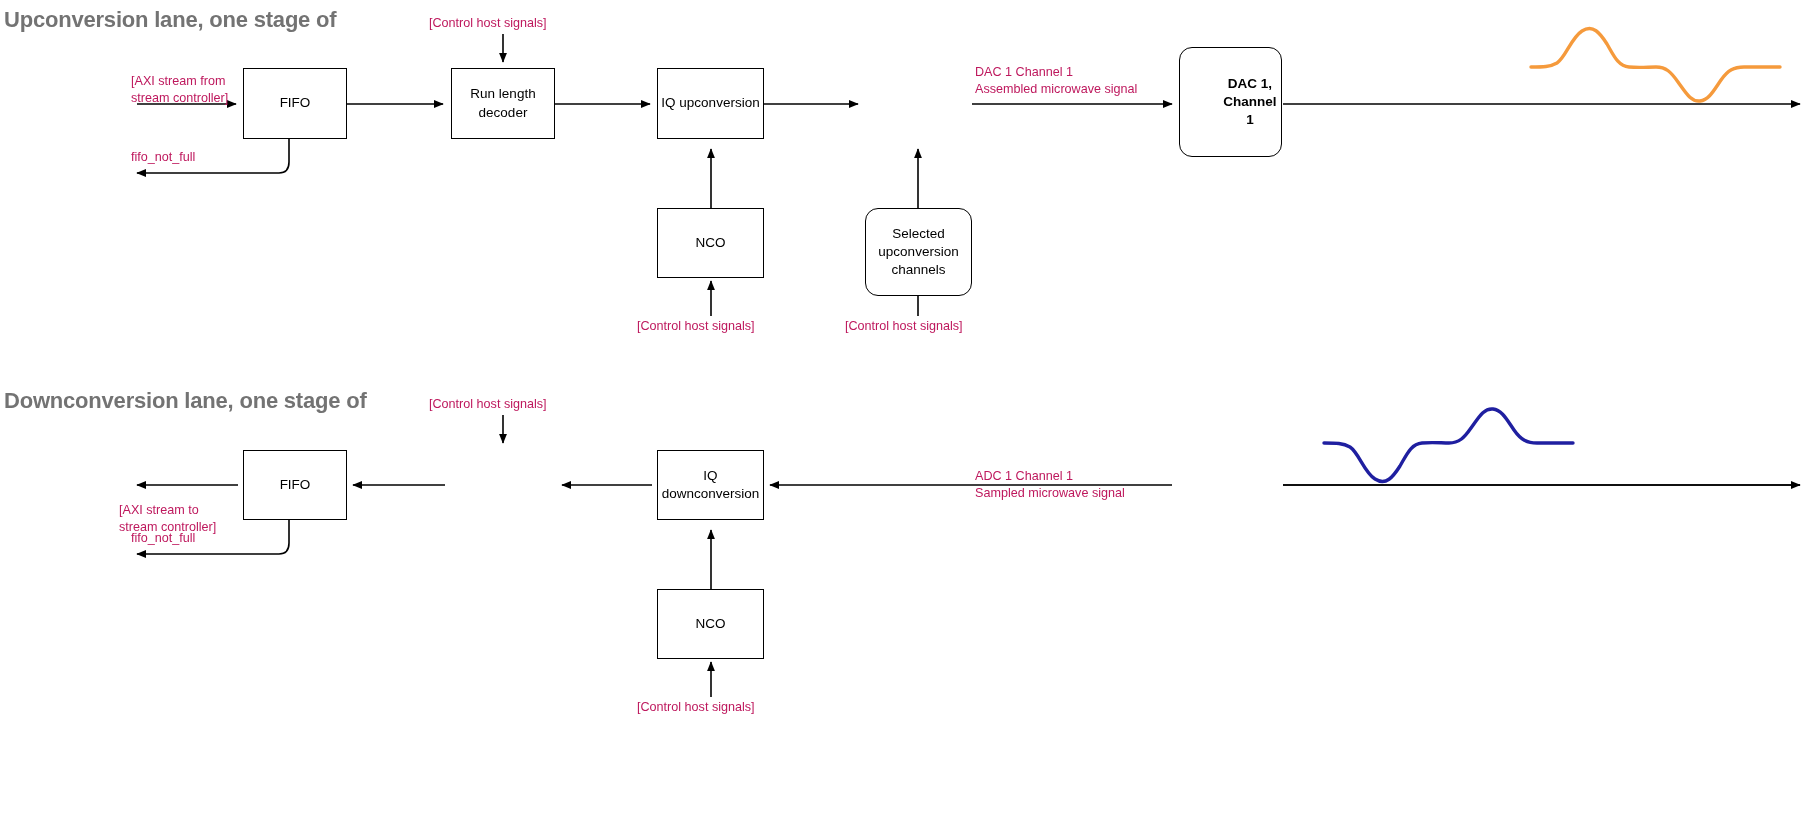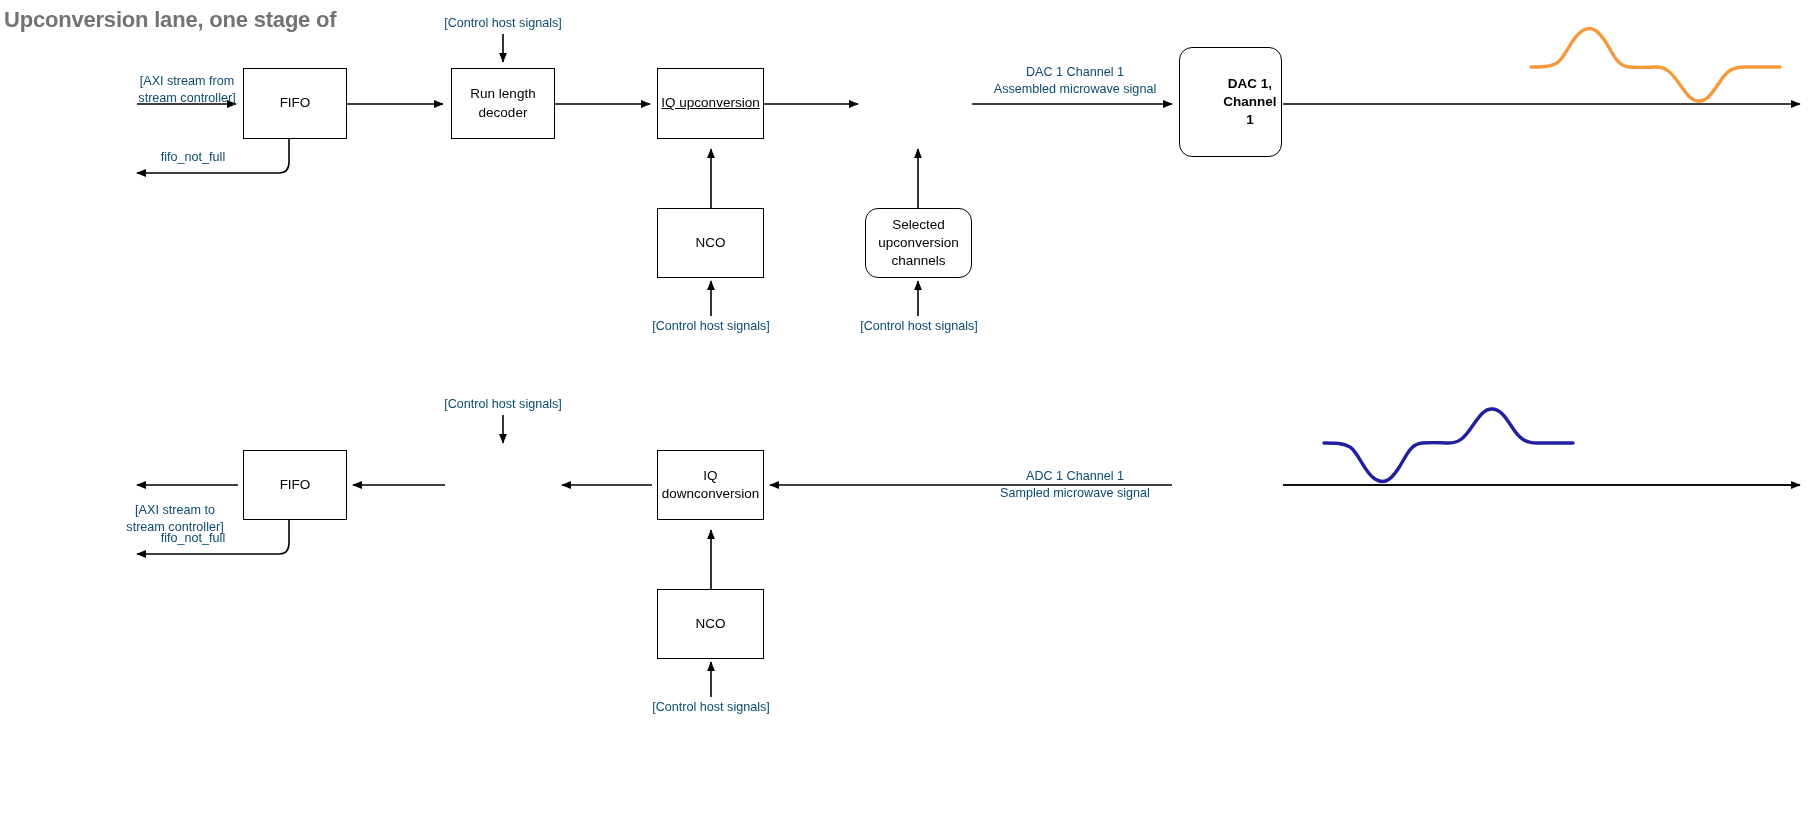--- a/index.html
+++ b/index.html
@@ -7,22 +7,22 @@
        font-family:"Liberation Sans",sans-serif;color:#000;}
   .canvas{position:absolute;left:0;top:0;width:1810px;height:832px;}
   svg.layer{position:absolute;left:0;top:0;width:1810px;height:832px;overflow:visible;}
   .lane-title{position:absolute;font-weight:bold;font-size:22px;letter-spacing:-0.2px;
               white-space:nowrap;color:#737373;}
   .node{position:absolute;border:1.6px solid #000;background:#fff;
         display:flex;align-items:center;justify-content:center;text-align:center;
         font-size:13.5px;line-height:1.35;box-sizing:border-box;}
   .node.rounded{border-radius:13px;}
   .node.bold{font-weight:bold;}
-  .lbl{position:absolute;font-size:12.6px;line-height:1.33;text-align:center;
-       white-space:pre-line;color:#0c4a6e;}
+  .lbl{position:absolute;font-size:12.6px;line-height:1.33;
+       white-space:pre-line;color:#be185d;}
 </style>
 </head>
 <body>
 
 <div class="canvas">
 
   <svg class="layer" viewBox="0 0 1810 832" preserveAspectRatio="none">
     <defs>
       <marker id="arr" markerWidth="10" markerHeight="8" refX="9.2" refY="4" orient="auto" markerUnits="userSpaceOnUse">
         <path d="M0,0 L10,4 L0,8 z" fill="#000"></path>
@@ -97,45 +97,46 @@
              C1549,443 1561,443 1573,443"></path>
   </svg>
 
   <div class="lane-title" style="left:4px;top:7px;">Upconversion lane, one stage of</div>
 
   <div class="node" style="left:243px;top:68px;width:104px;height:71px;">FIFO</div>
 
   <div class="node" style="left:451px;top:68px;width:104px;height:71px;">Run length
 decoder</div>
 
-  <div class="node" style="left:657px;top:68px;width:107px;height:71px;text-decoration:underline;">IQ upconversion</div>
+  <div class="node" style="left:657px;top:68px;width:107px;height:71px;">IQ upconversion</div>
 
 
   <div class="node rounded bold" style="left:1179px;top:47px;width:103px;height:110px;padding-left:39px;">DAC 1, Channel 1</div>
 
   <div class="node" style="left:657px;top:208px;width:107px;height:70px;">NCO</div>
 
-  <div class="node rounded" style="left:865px;top:208px;width:107px;height:70px;">Selected
+  <div class="node rounded" style="left:865px;top:208px;width:107px;height:88px;">Selected
 upconversion
 channels</div>
 
   <div class="lbl" style="left:131px;top:73px;width:112px;">[AXI stream from
 stream controller]</div>
 
   <div class="lbl" style="left:131px;top:149px;width:124px;">fifo_not_full</div>
 
   <div class="lbl" style="left:429px;top:15px;width:148px;">[Control host signals]</div>
 
   <div class="lbl" style="left:637px;top:318px;width:148px;">[Control host signals]</div>
 
   <div class="lbl" style="left:845px;top:318px;width:148px;">[Control host signals]</div>
 
   <div class="lbl" style="left:975px;top:64px;width:200px;">DAC 1 Channel 1
 Assembled microwave signal</div>
 
+  <div class="lane-title" style="left:4px;top:388px;">Downconversion lane, one stage of</div>
 
   <div class="node" style="left:243px;top:450px;width:104px;height:70px;">FIFO</div>
 
 
   <div class="node" style="left:657px;top:450px;width:107px;height:70px;">IQ downconversion</div>
 
 
   <div class="node" style="left:657px;top:589px;width:107px;height:70px;">NCO</div>
 
   <div class="lbl" style="left:119px;top:454px;width:112px;margin-top:48px;">[AXI stream to

